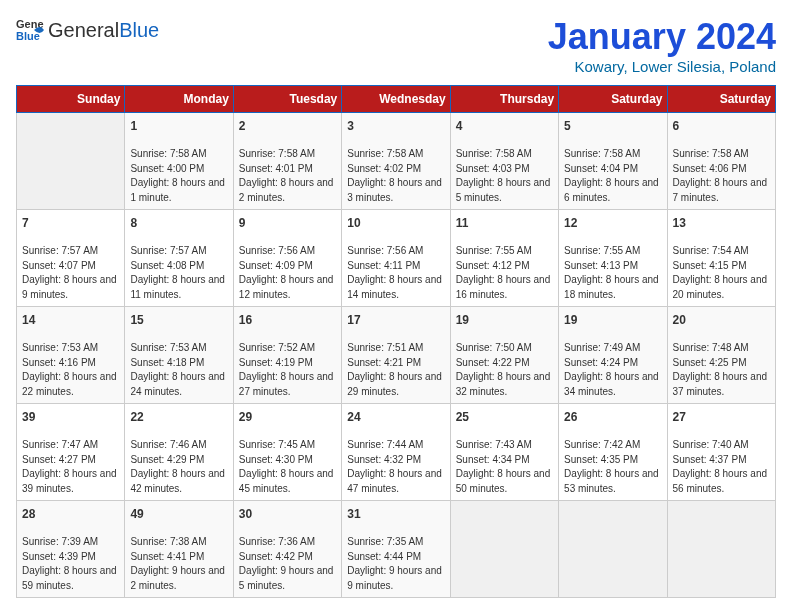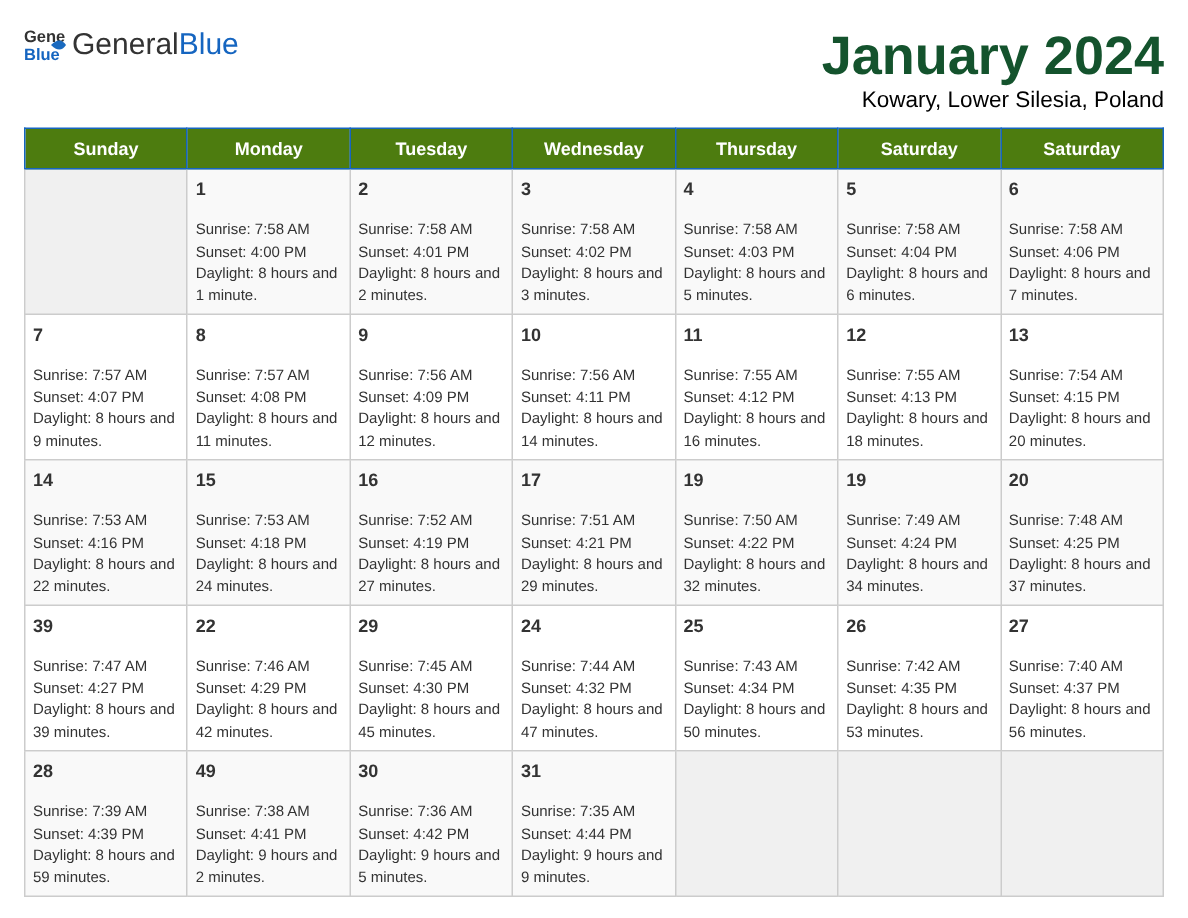--- a/index.html
+++ b/index.html
@@ -24,36 +24,36 @@
     .logo-icon {
       width: 28px;
       height: 28px;
     }
     .title-area {
       text-align: right;
     }
     .month-title {
       font-size: 36px;
       font-weight: bold;
-      color: #14532d;
+      color: #1d4ed8;
     }
     .location-title {
       font-size: 15px;
-      color: #000000;
+      color: #0369a1;
     }
     table {
       width: 100%;
       border-collapse: collapse;
       font-size: 11px;
     }
     thead tr th {
-      background-color: #4d7c0f;
+      background-color: #b91c1c;
       color: #fff;
       padding: 6px 4px;
-      text-align: center;
+      text-align: right;
       font-size: 12px;
       font-weight: bold;
       border: 1px solid #1565c0;
     }
     tbody tr td {
       border: 1px solid #ccc;
       vertical-align: top;
       padding: 4px 5px;
       min-height: 80px;
       width: calc(100% / 7);

